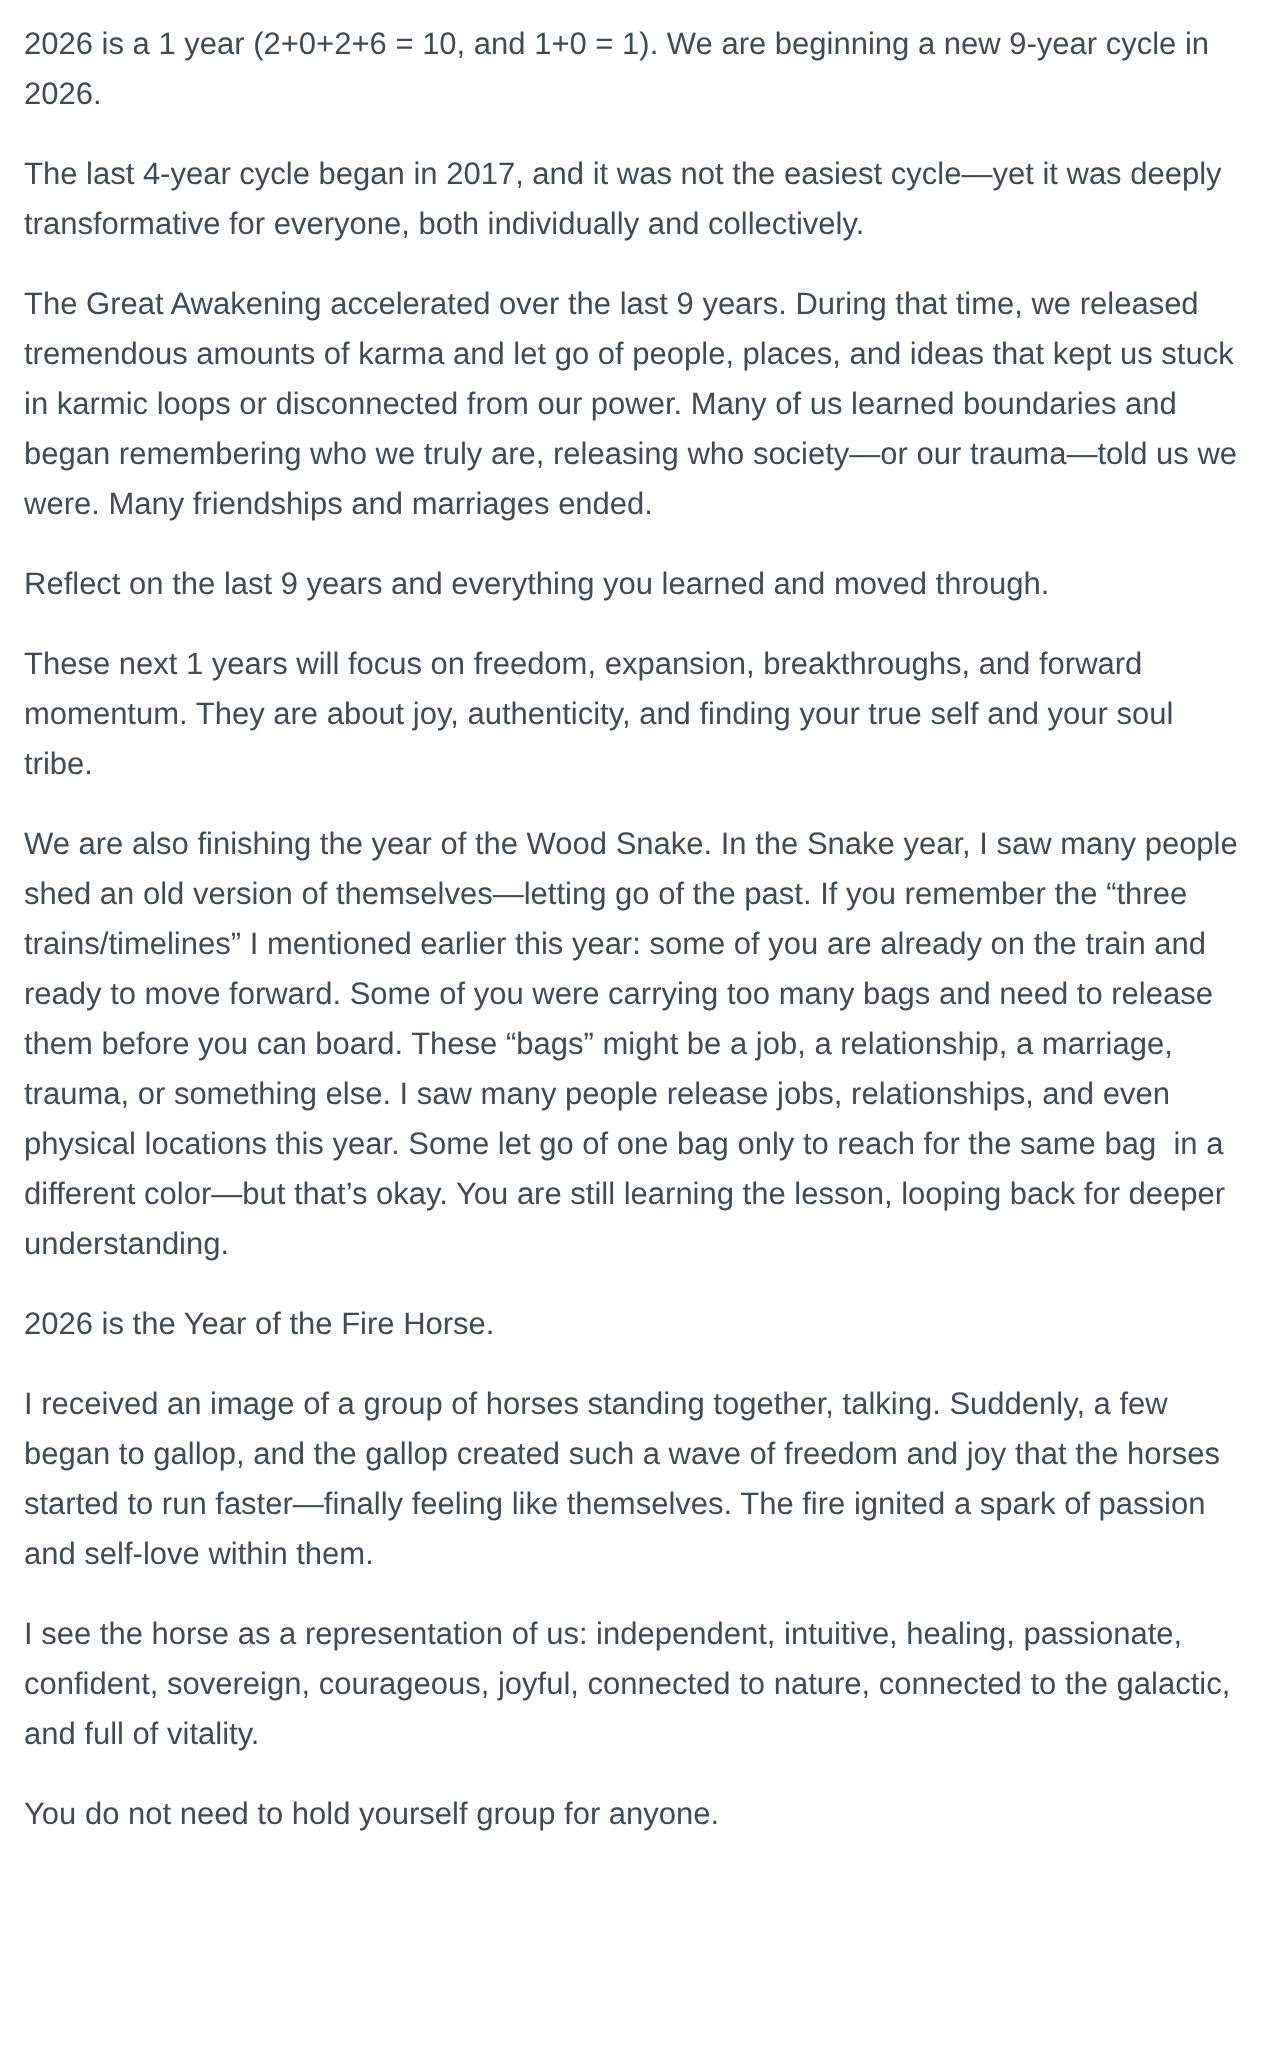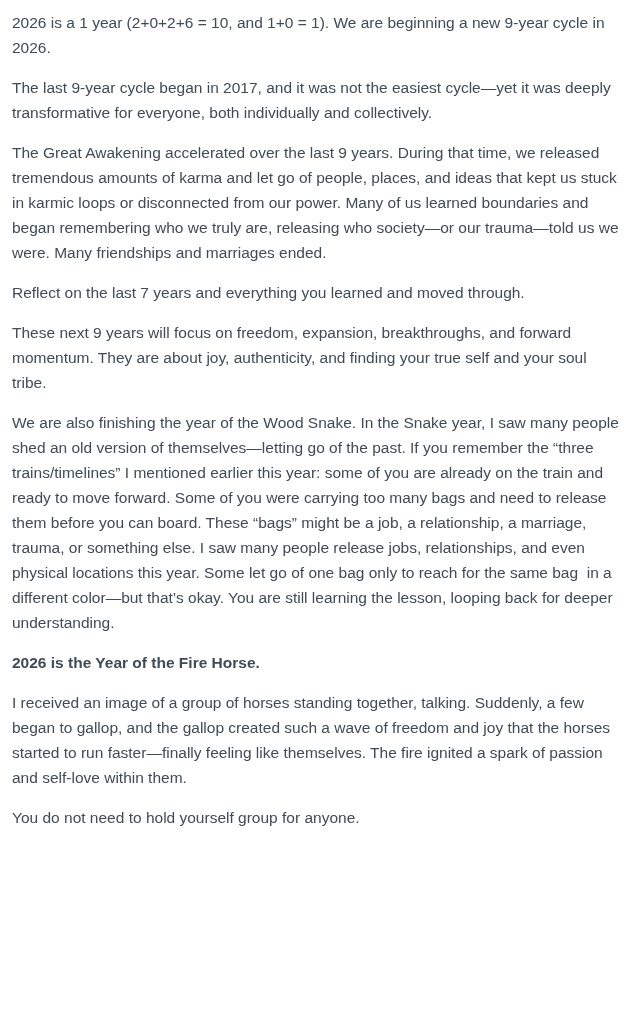--- a/index.html
+++ b/index.html
@@ -22,33 +22,34 @@
   .para {
     margin: 0 0 15px 0;
     font-family: "Liberation Sans", sans-serif;
     font-size: 15.5px;
     line-height: 25px;
     color: #414b55;
     white-space: pre-wrap;
     text-align: left;
   }
   .para.bold {
-    font-weight: bold;
+    font-weight: normal;
   }
 </style>
 </head>
 <body>
 
 <div class="page">
   <main class="article">
     <div id="paragraph-list">
         <p class="para">2026 is a 1 year (2+0+2+6 = 10, and 1+0 = 1). We are beginning a new 9-year cycle in 2026.</p>
-        <p class="para">The last 9-year cycle began in 2017, and it was not the easiest cycle—yet it was deeply transformative for everyone, both individually and collectively.</p>
+        <p class="para">The last 4-year cycle began in 2017, and it was not the easiest cycle—yet it was deeply transformative for everyone, both individually and collectively.</p>
         <p class="para">The Great Awakening accelerated over the last 9 years. During that time, we released tremendous amounts of karma and let go of people, places, and ideas that kept us stuck in karmic loops or disconnected from our power. Many of us learned boundaries and began remembering who we truly are, releasing who society—or our trauma—told us we were. Many friendships and marriages ended.</p>
-        <p class="para">Reflect on the last 7 years and everything you learned and moved through.</p>
-        <p class="para">These next 9 years will focus on freedom, expansion, breakthroughs, and forward momentum. They are about joy, authenticity, and finding your true self and your soul tribe.</p>
+        <p class="para">Reflect on the last 9 years and everything you learned and moved through.</p>
+        <p class="para">These next 1 years will focus on freedom, expansion, breakthroughs, and forward momentum. They are about joy, authenticity, and finding your true self and your soul tribe.</p>
         <p class="para">We are also finishing the year of the Wood Snake. In the Snake year, I saw many people shed an old version of themselves—letting go of the past. If you remember the “three trains/timelines” I mentioned earlier this year: some of you are already on the train and ready to move forward. Some of you were carrying too many bags and need to release them before you can board. These “bags” might be a job, a relationship, a marriage, trauma, or something else. I saw many people release jobs, relationships, and even physical locations this year. Some let go of one bag only to reach for the same bag  in a different color—but that’s okay. You are still learning the lesson, looping back for deeper understanding.</p>
         <p class="para bold">2026 is the Year of the Fire Horse.</p>
         <p class="para">I received an image of a group of horses standing together, talking. Suddenly, a few began to gallop, and the gallop created such a wave of freedom and joy that the horses started to run faster—finally feeling like themselves. The fire ignited a spark of passion and self-love within them.</p>
+        <p class="para">I see the horse as a representation of us: independent, intuitive, healing, passionate, confident, sovereign, courageous, joyful, connected to nature, connected to the galactic, and full of vitality.</p>
         <p class="para">You do not need to hold yourself group for anyone.</p>
       </div>
   </main>
 </div>
 
 </body></html>

